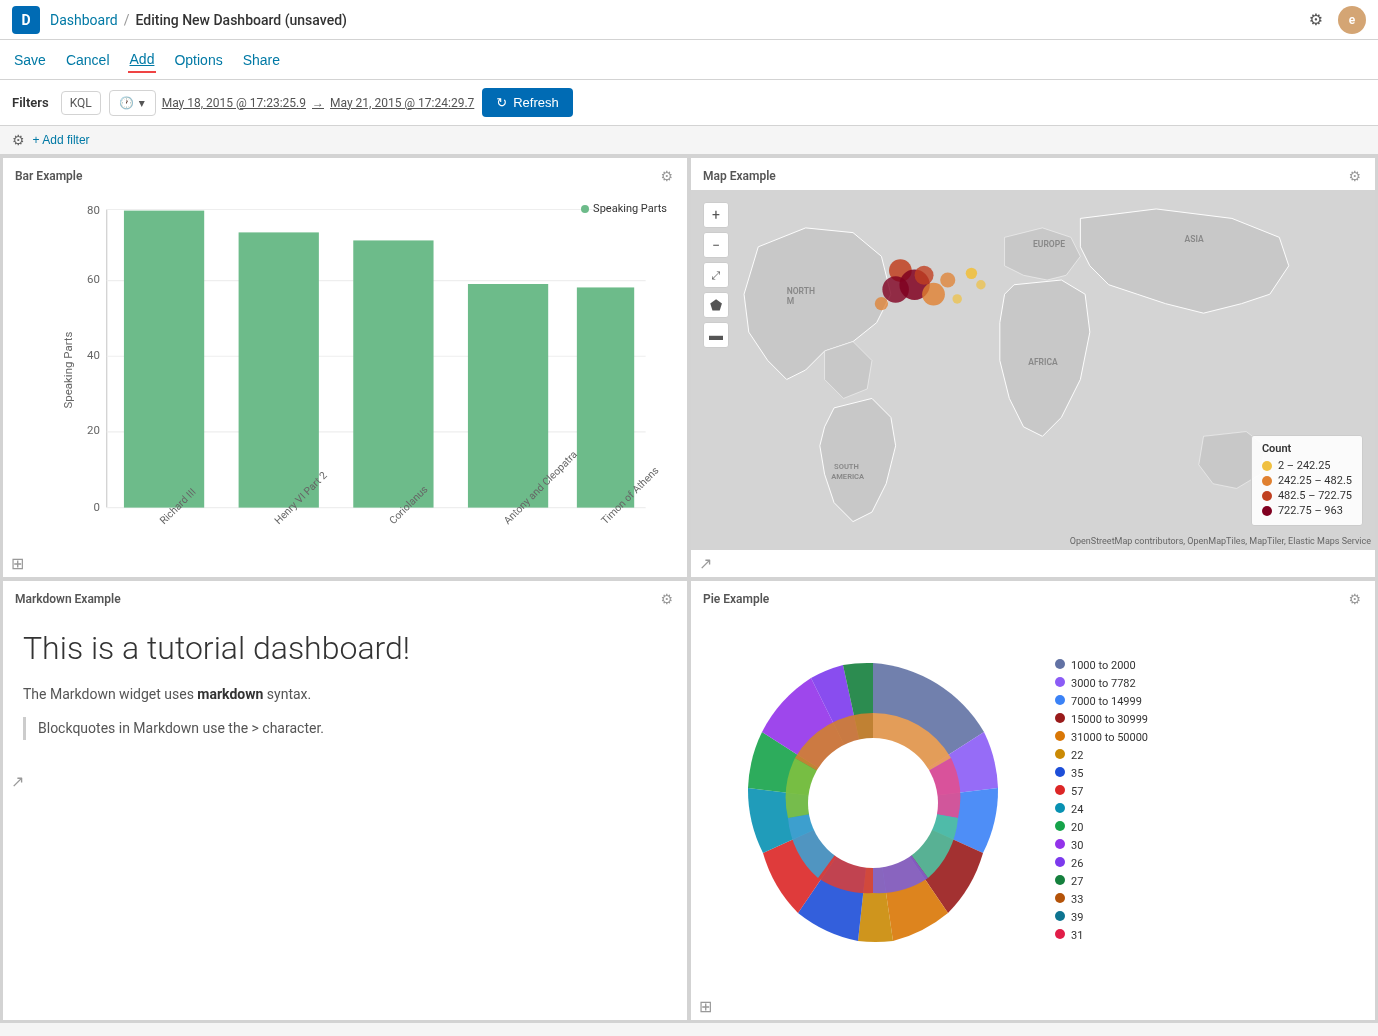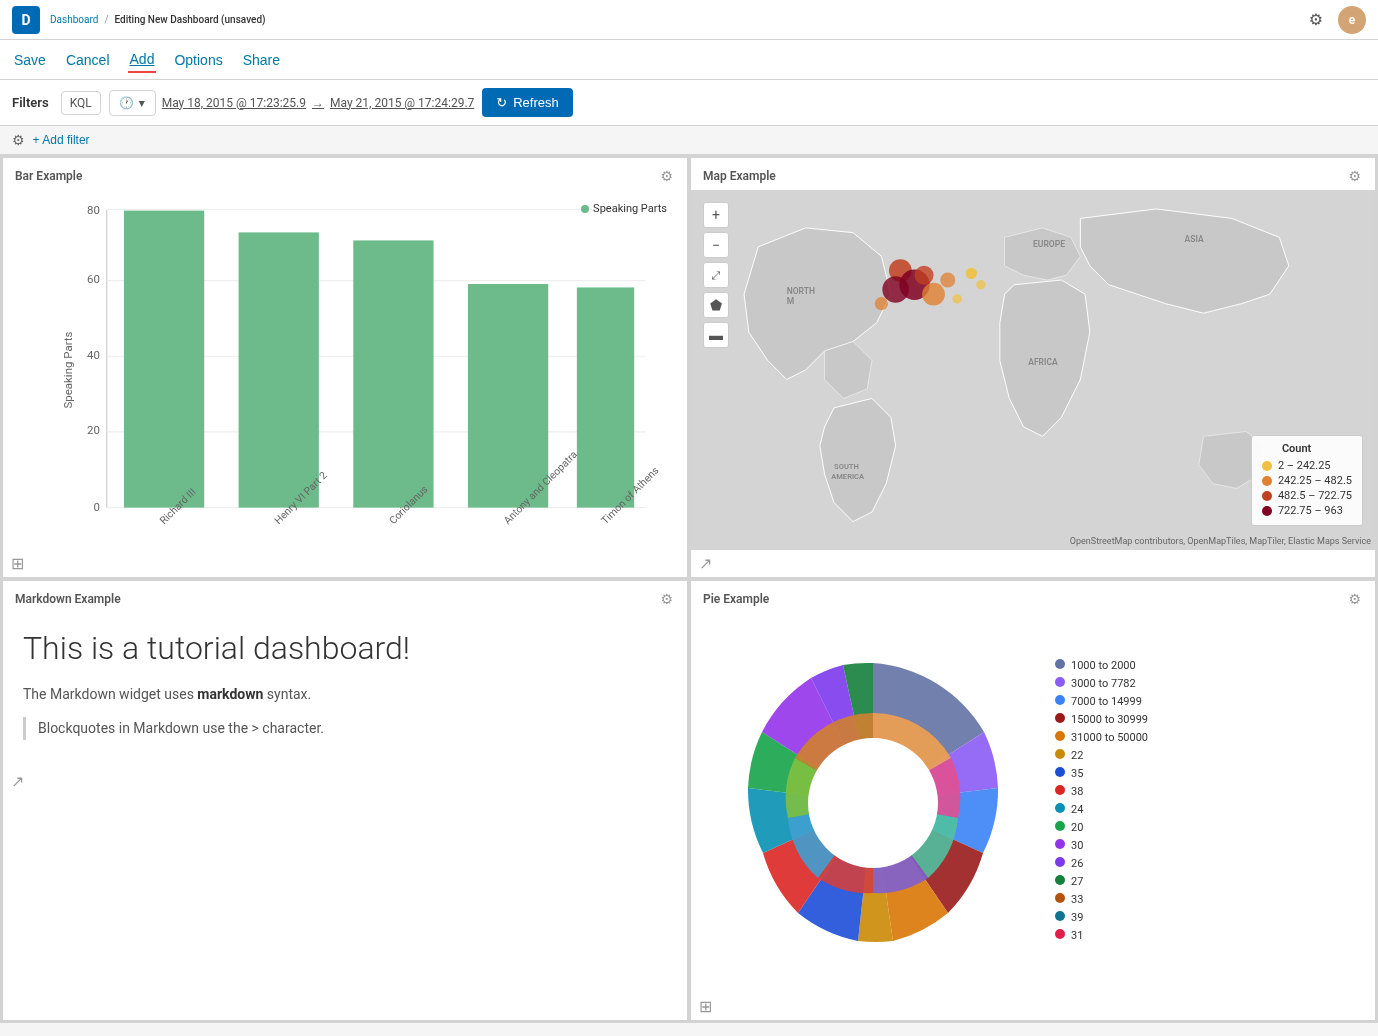--- a/index.html
+++ b/index.html
@@ -8,21 +8,21 @@
     
     .top-bar {
       display: flex; align-items: center; background: #fff; border-bottom: 1px solid #d3d3d3;
       padding: 0 12px; height: 40px;
     }
     .app-icon {
       width: 28px; height: 28px; background: #006BB4; color: #fff;
       border-radius: 4px; display: flex; align-items: center; justify-content: center;
       font-weight: 700; font-size: 14px; margin-right: 10px; flex-shrink: 0;
     }
-    .breadcrumb { display: flex; align-items: center; flex: 1; color: #555; font-size: 10px; }
+    .breadcrumb { display: flex; align-items: center; flex: 1; color: #555; font-size: 14px; }
     .breadcrumb-separator { margin: 0 6px; color: #999; }
     .breadcrumb-current { color: #333; font-weight: 500; }
     .top-bar-actions { display: flex; align-items: center; gap: 8px; }
     .gear-icon-top { width: 28px; height: 28px; display: flex; align-items: center; justify-content: center; cursor: pointer; color: #555; font-size: 16px; }
     .user-avatar { width: 28px; height: 28px; background: #d4a574; border-radius: 50%; display: flex; align-items: center; justify-content: center; font-size: 12px; font-weight: 600; color: #fff; cursor: pointer; }
 
     
     .action-toolbar {
       display: flex; align-items: center; background: #fff; border-bottom: 1px solid #d3d3d3;
       padding: 0 12px; height: 40px; gap: 16px;
@@ -88,21 +88,21 @@
     .map-container { height: 360px; position: relative; overflow: hidden; background: #e8e8e8; }
     .map-controls { position: absolute; top: 12px; left: 12px; display: flex; flex-direction: column; gap: 4px; }
     .map-ctrl-btn {
       width: 26px; height: 26px; background: #fff; border: 1px solid #ccc; border-radius: 3px;
       display: flex; align-items: center; justify-content: center; cursor: pointer; font-size: 14px; color: #555;
     }
     .map-legend {
       position: absolute; bottom: 24px; right: 12px; background: rgba(255,255,255,0.9);
       border: 1px solid #ccc; border-radius: 3px; padding: 6px 10px; font-size: 11px;
     }
-    .map-legend-title { font-weight: 600; margin-bottom: 4px; margin-left: 20px; }
+    .map-legend-title { font-weight: 600; margin-bottom: 4px; }
     .map-legend-item { display: flex; align-items: center; gap: 6px; margin-bottom: 2px; }
     .map-legend-dot { width: 10px; height: 10px; border-radius: 50%; }
     .map-attribution { position: absolute; bottom: 4px; right: 4px; font-size: 9px; color: #666; }
 
     
     .markdown-content { padding: 16px 20px; }
     .markdown-title { font-size: 32px; font-weight: 300; margin-bottom: 16px; color: #333; }
     .markdown-body { font-size: 14px; line-height: 1.6; color: #555; }
     .markdown-bold { font-weight: 700; color: #333; }
     .blockquote { border-left: 3px solid #ccc; padding-left: 12px; margin: 12px 0; color: #555; font-size: 14px; }
@@ -375,21 +375,21 @@
         <div class="pie-legend-item">
           <div class="pie-legend-dot" style="background:#ca8a04;"></div>
           <span>22</span>
         </div>
         <div class="pie-legend-item">
           <div class="pie-legend-dot" style="background:#1d4ed8;"></div>
           <span>35</span>
         </div>
         <div class="pie-legend-item">
           <div class="pie-legend-dot" style="background:#dc2626;"></div>
-          <span>38</span>
+          <span>57</span>
         </div>
         <div class="pie-legend-item">
           <div class="pie-legend-dot" style="background:#0891b2;"></div>
           <span>24</span>
         </div>
         <div class="pie-legend-item">
           <div class="pie-legend-dot" style="background:#16a34a;"></div>
           <span>20</span>
         </div>
         <div class="pie-legend-item">

